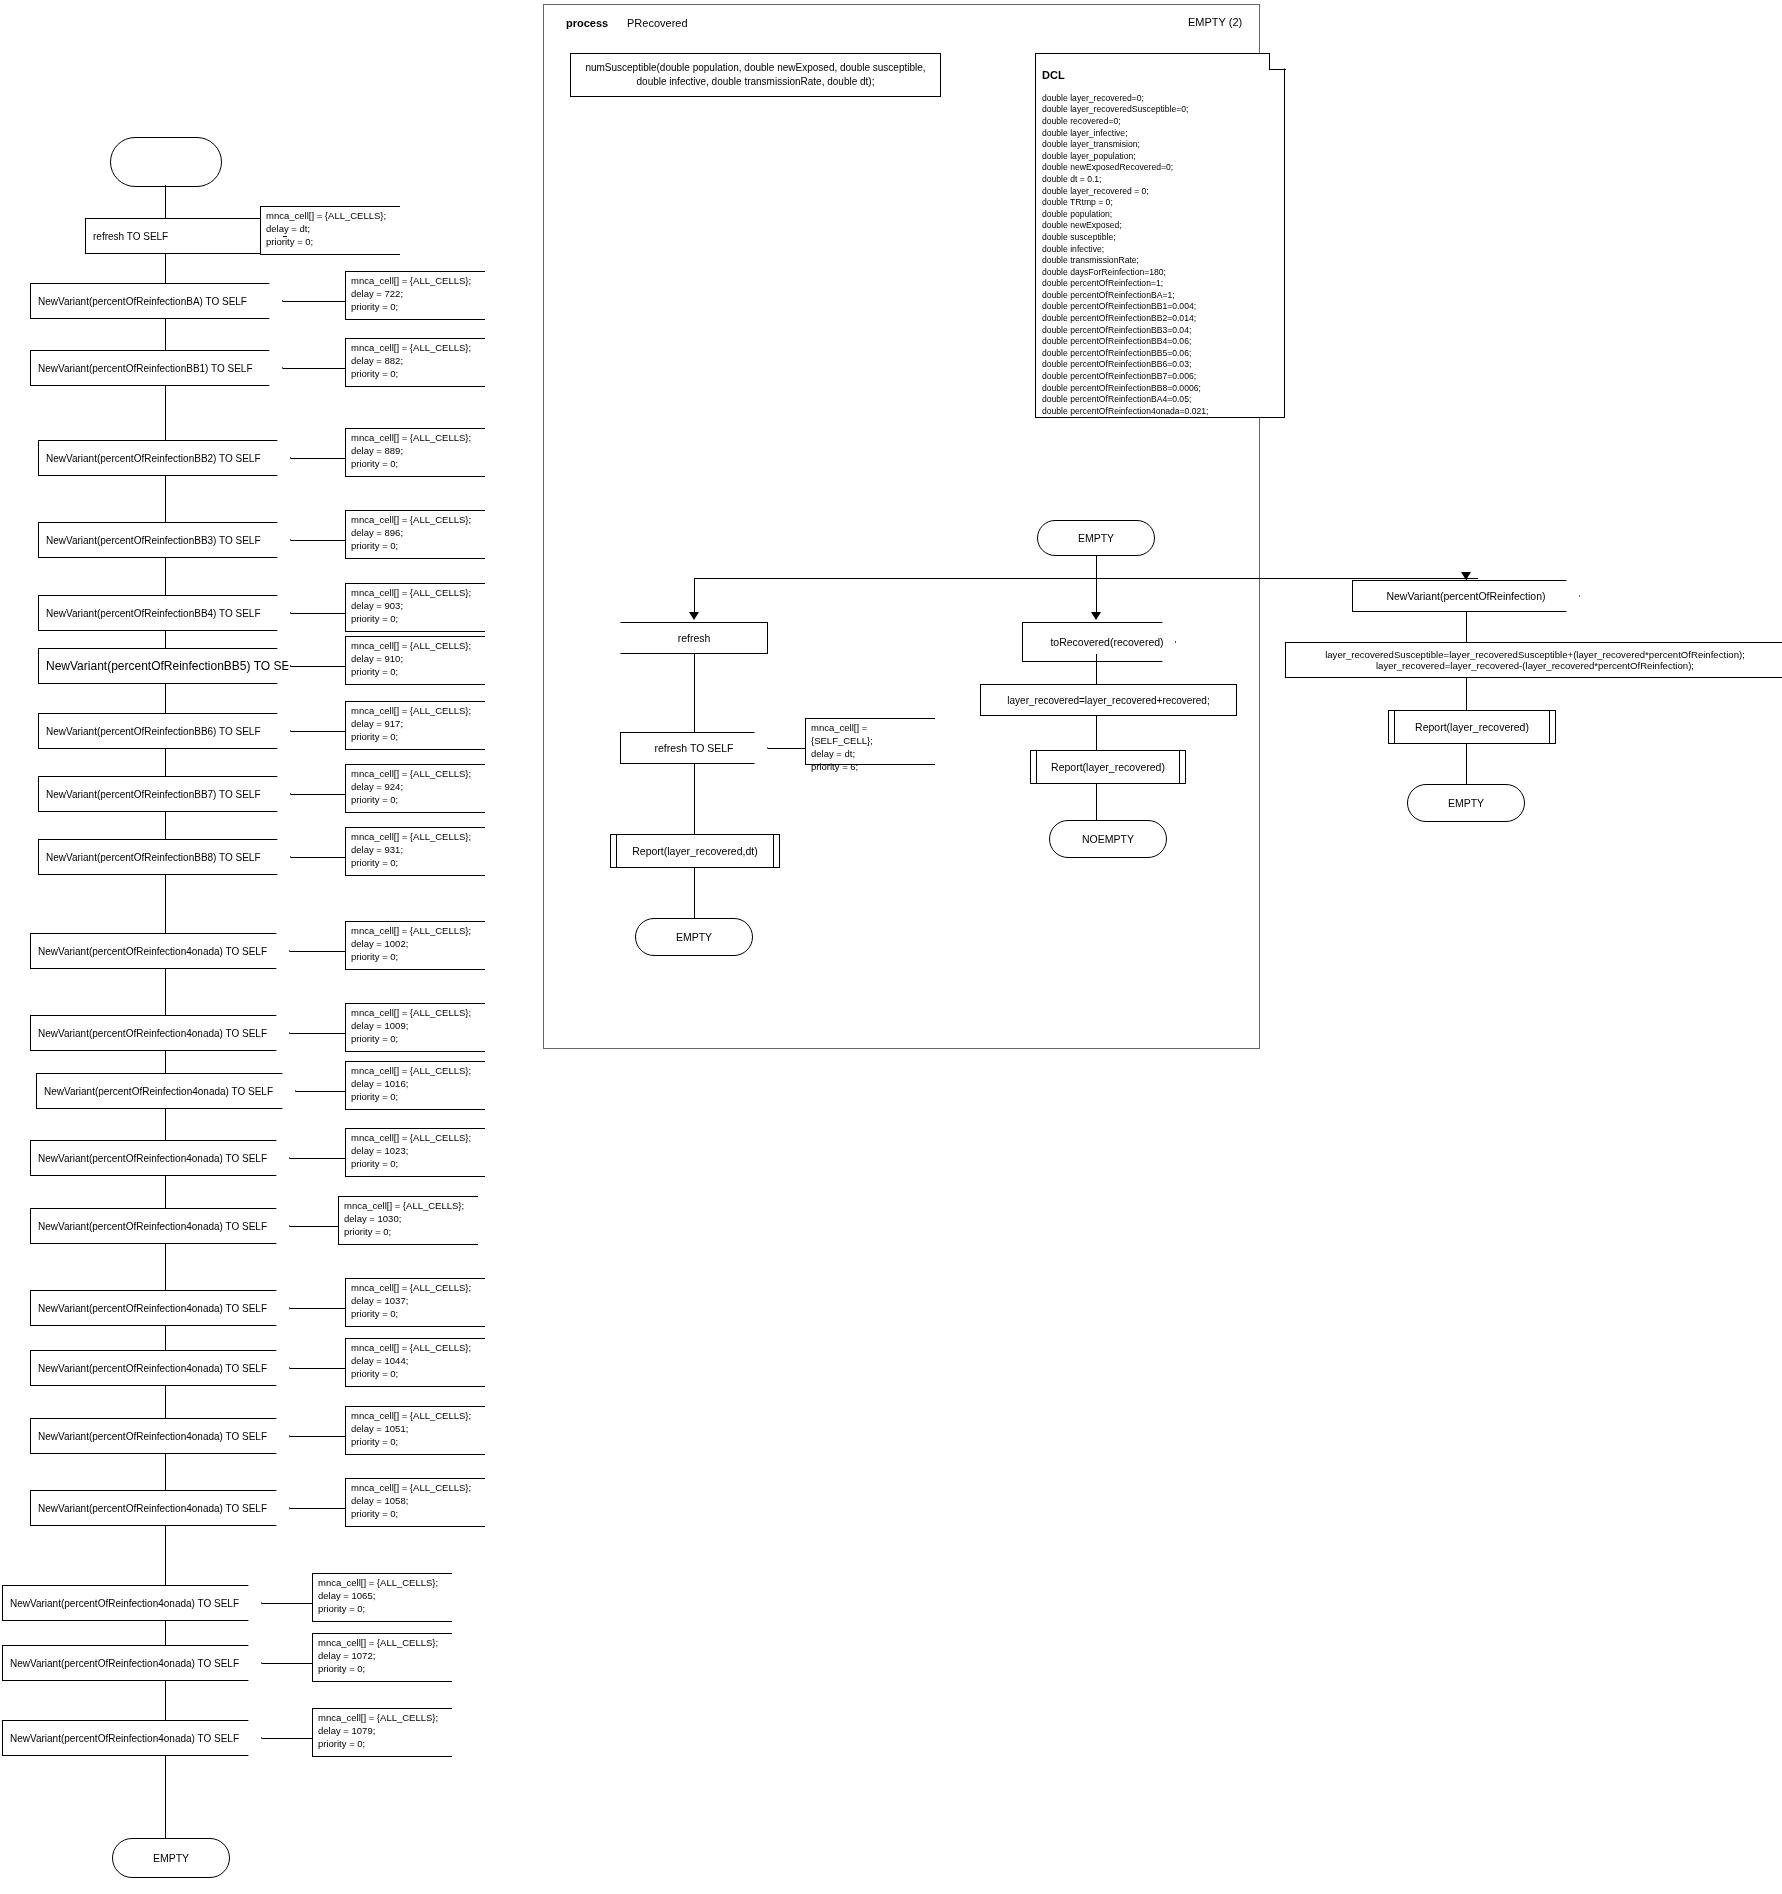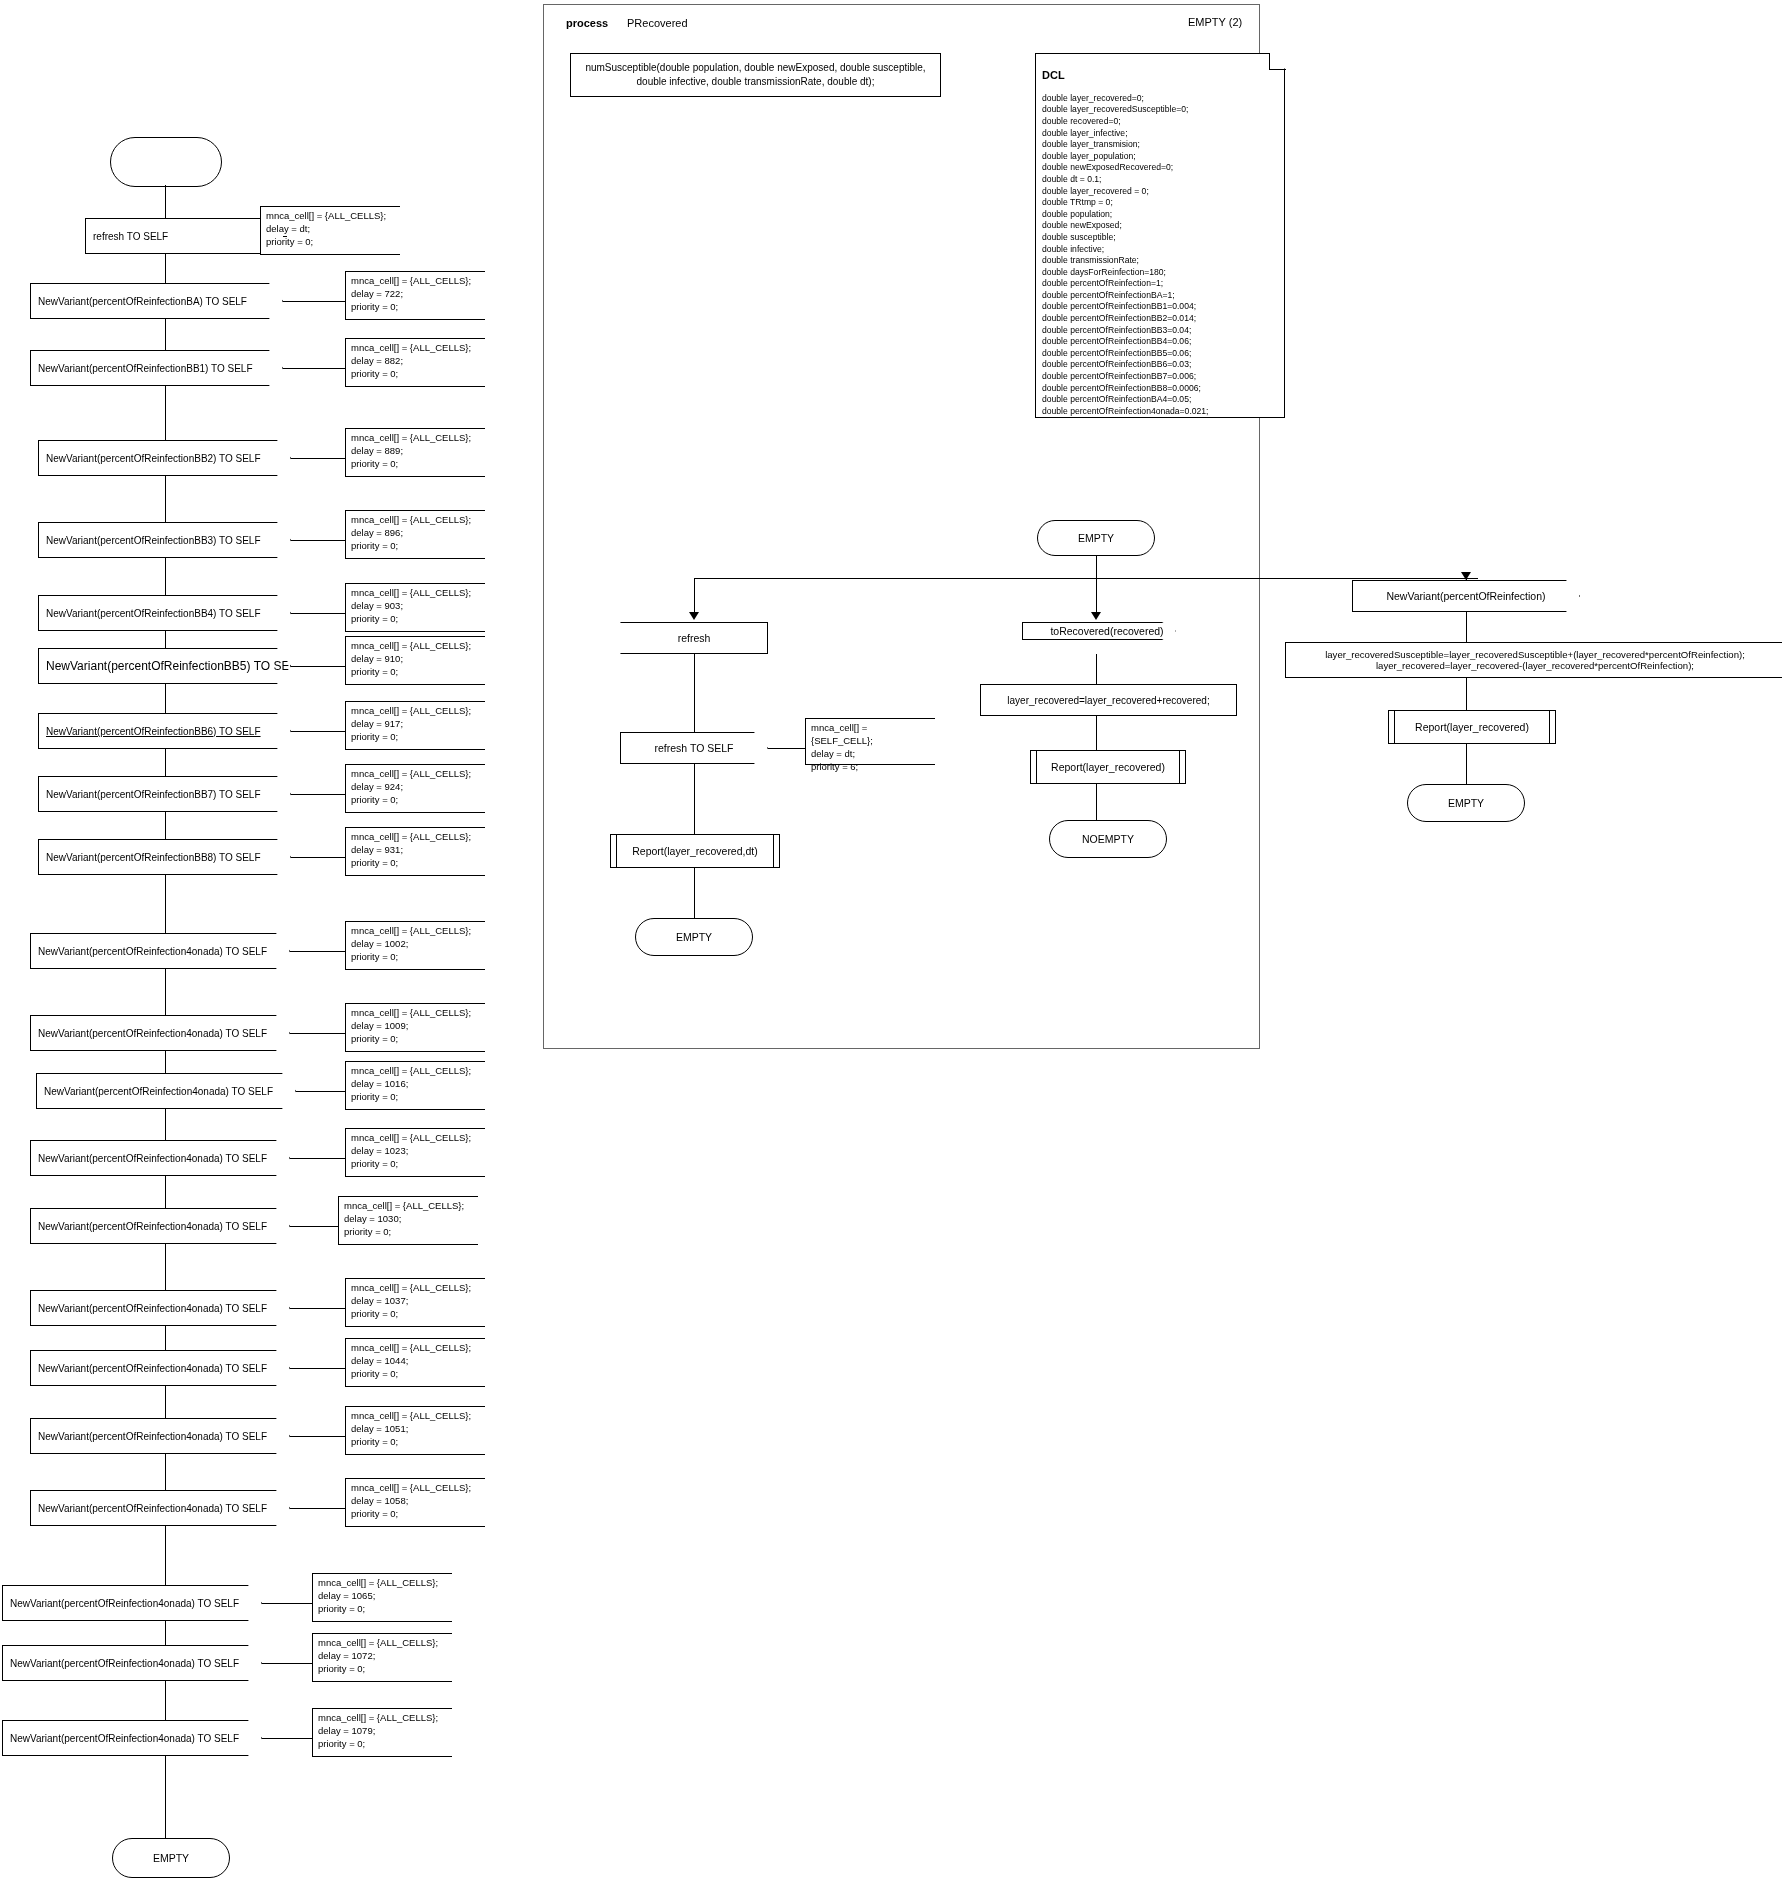--- a/index.html
+++ b/index.html
@@ -127,21 +127,21 @@
   <div class="line hline" style="left:805px;top:718px;width:130px;"></div>
   <div class="line hline" style="left:805px;top:764px;width:130px;"></div>
   <div class="line vline" style="left:805px;top:718px;height:46px;"></div>
   <div class="line hline" style="left:768px;top:748px;width:38px;"></div>
 
   <div class="line vline" style="left:694px;top:764px;height:70px;"></div>
   <div class="proc" style="left:610px;top:834px;width:170px;height:34px;">Report(layer_recovered,dt)</div>
   <div class="line vline" style="left:694px;top:868px;height:50px;"></div>
   <div class="state" style="left:635px;top:918px;width:118px;height:38px;">EMPTY</div>
 
-  <div class="signal sig-out" style="left:1022px;top:622px;width:154px;height:18px;justify-content:center;padding-left:16px;">toRecovered(recovered)</div>
+  <div class="signal sig-out" style="left:1022px;top:622px;width:154px;height:40px;justify-content:center;padding-left:16px;">toRecovered(recovered)</div>
   <div class="line vline" style="left:1096px;top:654px;height:30px;"></div>
   <div class="task" style="left:980px;top:684px;width:257px;height:32px;">layer_recovered=layer_recovered+recovered;</div>
   <div class="line vline" style="left:1096px;top:716px;height:34px;"></div>
   <div class="proc" style="left:1030px;top:750px;width:156px;height:34px;">Report(layer_recovered)</div>
   <div class="line vline" style="left:1096px;top:784px;height:36px;"></div>
   <div class="state" style="left:1049px;top:820px;width:118px;height:38px;">NOEMPTY</div>
 
   <div class="line vline" style="left:1466px;top:578px;height:3px;"></div>
   <div class="line vline" style="left:1466px;top:578px;height:3px;"></div>
   <div class="line vline" style="left:1466px;top:578px;height:3px;"></div>
@@ -347,21 +347,21 @@
       <div class="line vline" style="left: 165px; top: 558px; height: 37px;"></div>
       <div class="signal sig-out" style="left: 38px; top: 648px; width: 253px; height: 36px; font-size: 12px;">NewVariant(percentOfReinfectionBB5) TO SELF</div>
       <div class="note" style="border: none; left: 345px; top: 636px; width: 140px; height: 48px;">mnca_cell[] = {ALL_CELLS};
 delay = 910;
 priority = 0;</div>
       <div class="line hline" style="left: 345px; top: 636px; width: 140px;"></div>
       <div class="line hline" style="left: 345px; top: 684px; width: 140px;"></div>
       <div class="line vline" style="left: 345px; top: 636px; height: 48px;"></div>
       <div class="line hline" style="left: 291px; top: 666px; width: 54px;"></div>
       <div class="line vline" style="left: 165px; top: 631px; height: 17px;"></div>
-      <div class="signal sig-out" style="left: 38px; top: 713px; width: 253px; height: 36px; font-size: 10px; text-decoration: underline;">NewVariant(percentOfReinfectionBB6) TO SELF</div>
+      <div class="signal sig-out" style="left: 38px; top: 713px; width: 253px; height: 36px; font-size: 10px;">NewVariant(percentOfReinfectionBB6) TO SELF</div>
       <div class="note" style="border: none; left: 345px; top: 701px; width: 140px; height: 48px;">mnca_cell[] = {ALL_CELLS};
 delay = 917;
 priority = 0;</div>
       <div class="line hline" style="left: 345px; top: 701px; width: 140px;"></div>
       <div class="line hline" style="left: 345px; top: 749px; width: 140px;"></div>
       <div class="line vline" style="left: 345px; top: 701px; height: 48px;"></div>
       <div class="line hline" style="left: 291px; top: 731px; width: 54px;"></div>
       <div class="line vline" style="left: 165px; top: 684px; height: 29px;"></div>
       <div class="signal sig-out" style="left: 38px; top: 776px; width: 253px; height: 36px; font-size: 10px;">NewVariant(percentOfReinfectionBB7) TO SELF</div>
       <div class="note" style="border: none; left: 345px; top: 764px; width: 140px; height: 48px;">mnca_cell[] = {ALL_CELLS};

